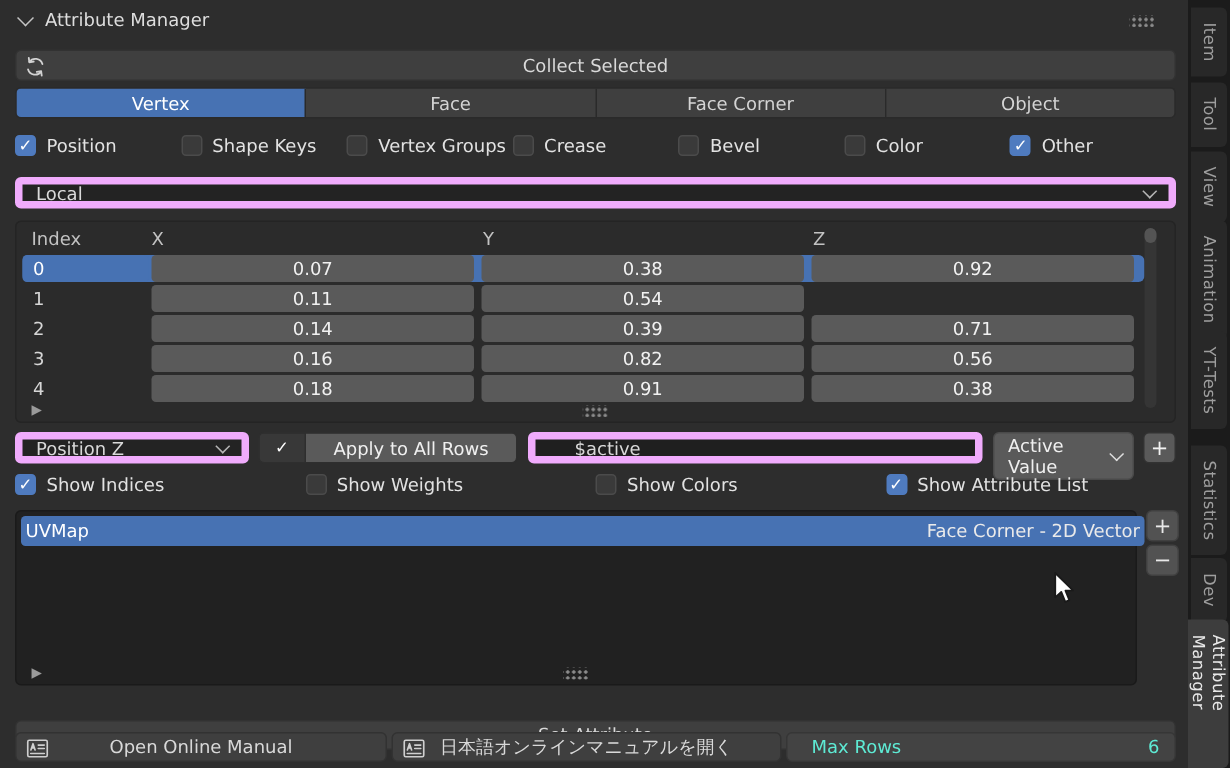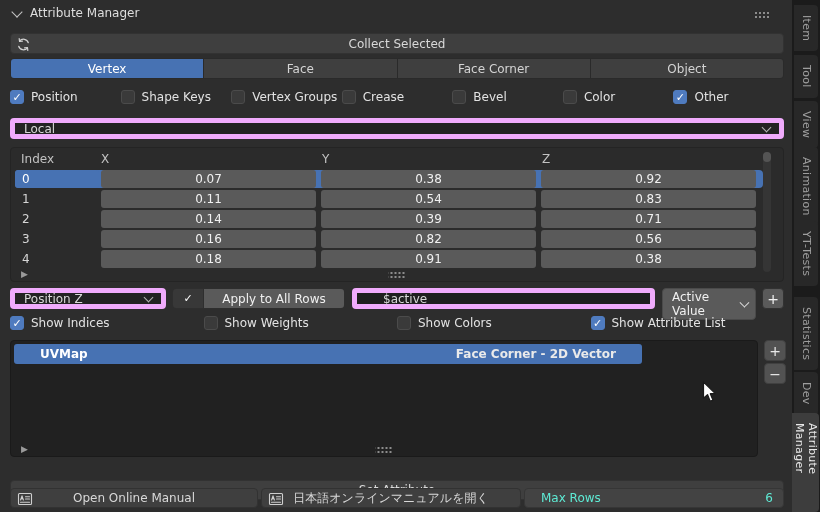--- a/index.html
+++ b/index.html
@@ -64,21 +64,21 @@
   .expr{left:352px;top:288px;width:303px;height:21px;padding-left:26px;background:#1f1f1f;}
   .mode{position:absolute;left:662px;top:288px;width:94px;height:32px;background:#5a5a5a;border:1px solid #4a4a4a;border-radius:4px;box-sizing:border-box;display:flex;align-items:center;color:#f0f0f0;padding-left:9px;}
   .mode .dd-chev{border-color:#dedede;margin-right:7px;}
   .addbtn{left:762px;top:288px;width:22px;height:21px;background:#5a5a5a;color:#f2f2f2;font-size:14px;}
 
   .showrow{position:absolute;left:10px;top:315px;width:774px;height:16px;display:flex;}
   .showrow .fcol{flex:1;display:flex;align-items:center;}
 
   
   .listbox{position:absolute;left:10px;top:340px;width:748px;height:117px;background:#212121;border:1px solid #1a1a1a;border-radius:4px;box-sizing:border-box;}
-  .listitem{position:absolute;left:3px;top:3px;width:628px;height:20px;background:#4772b3;border-radius:3px;color:#fff;display:flex;align-items:center;box-sizing:border-box;padding:0 26px;font-weight:bold;}
+  .listitem{position:absolute;left:3px;top:3px;width:749px;height:20px;background:#4772b3;border-radius:3px;color:#fff;display:flex;align-items:center;box-sizing:border-box;padding:0 3px;}
   .listitem .meta{margin-left:auto;color:#eaeaea;}
   .pmcol{position:absolute;left:764px;top:340px;width:22px;}
   .pmbtn{width:22px;height:21px;background:#525252;border:1px solid #404040;border-radius:4px;box-sizing:border-box;color:#e8e8e8;display:flex;align-items:center;justify-content:center;font-size:14px;margin-bottom:2px;}
 
   .setattr{left:10px;top:480px;width:774px;height:20px;}
 
   
   .fbtn{height:20px;top:488px;}
   .fbtn .icon{position:absolute;left:6px;top:2px;}
   .manual-en{left:10px;width:248px;}
@@ -178,21 +178,20 @@
             <div class="rowsel"></div>
             <div class="idx">0</div>
             <div class="tcell cx">0.07</div>
             <div class="tcell cy">0.38</div>
             <div class="tcell cz">0.92</div>
           </div>
           <div class="trow" style="top: 42px;">
             <div class="idx">1</div>
             <div class="tcell cx">0.11</div>
             <div class="tcell cy">0.54</div>
-            <div class="tcell cz">0.83</div>
           </div>
           <div class="trow" style="top: 62px;">
             <div class="idx">2</div>
             <div class="tcell cx">0.14</div>
             <div class="tcell cy">0.39</div>
             <div class="tcell cz">0.71</div>
           </div>
           <div class="trow" style="top: 82px;">
             <div class="idx">3</div>
             <div class="tcell cx">0.16</div>

